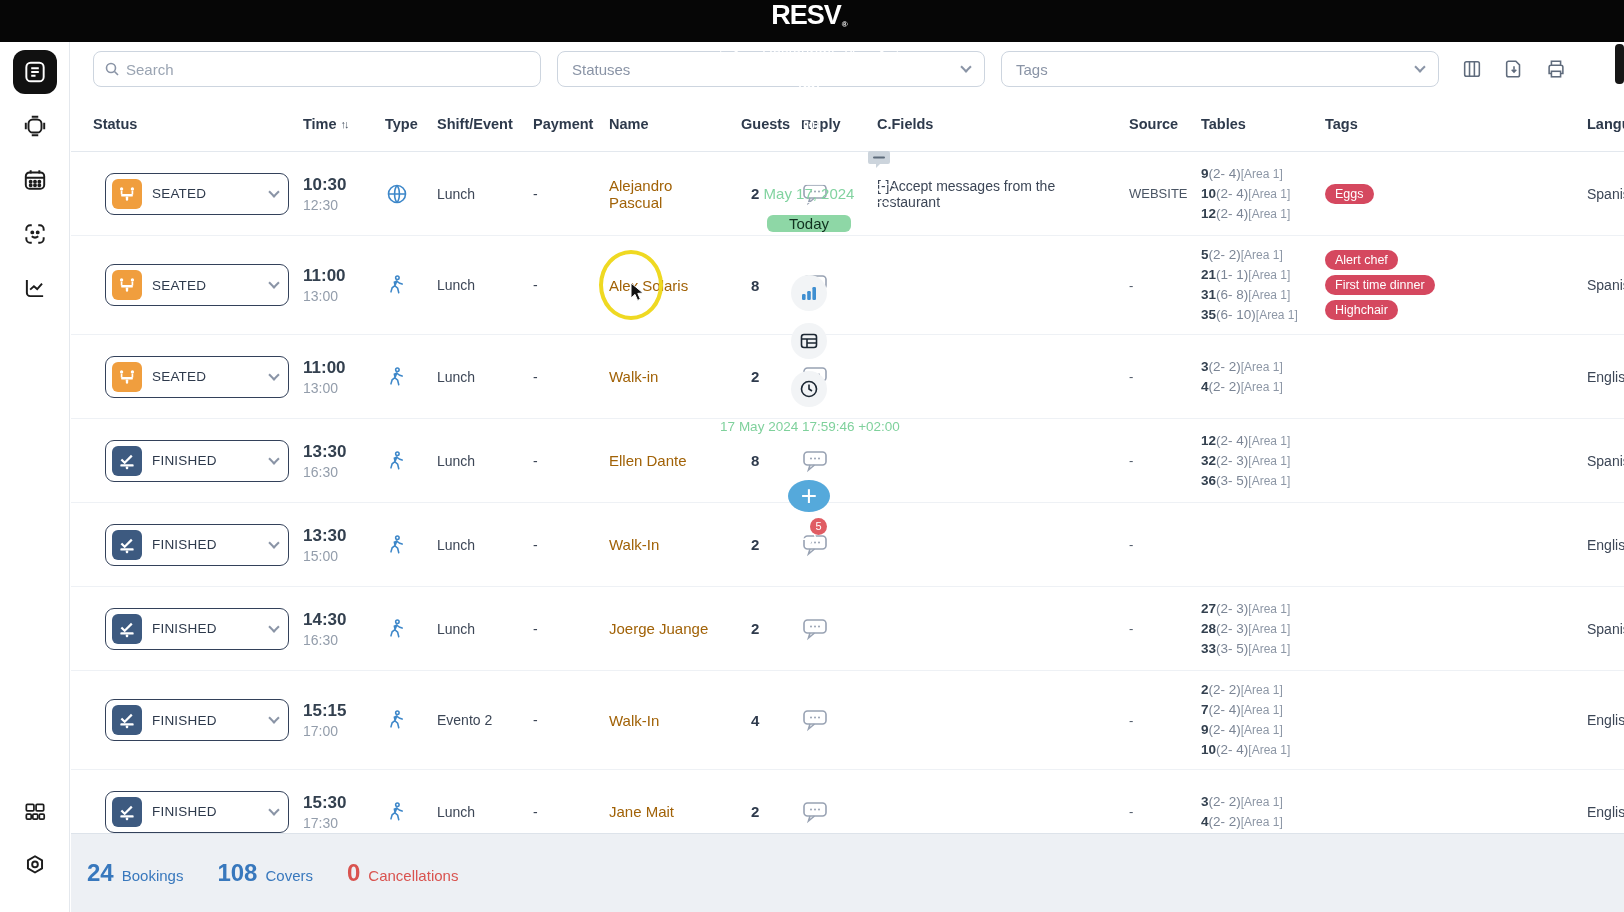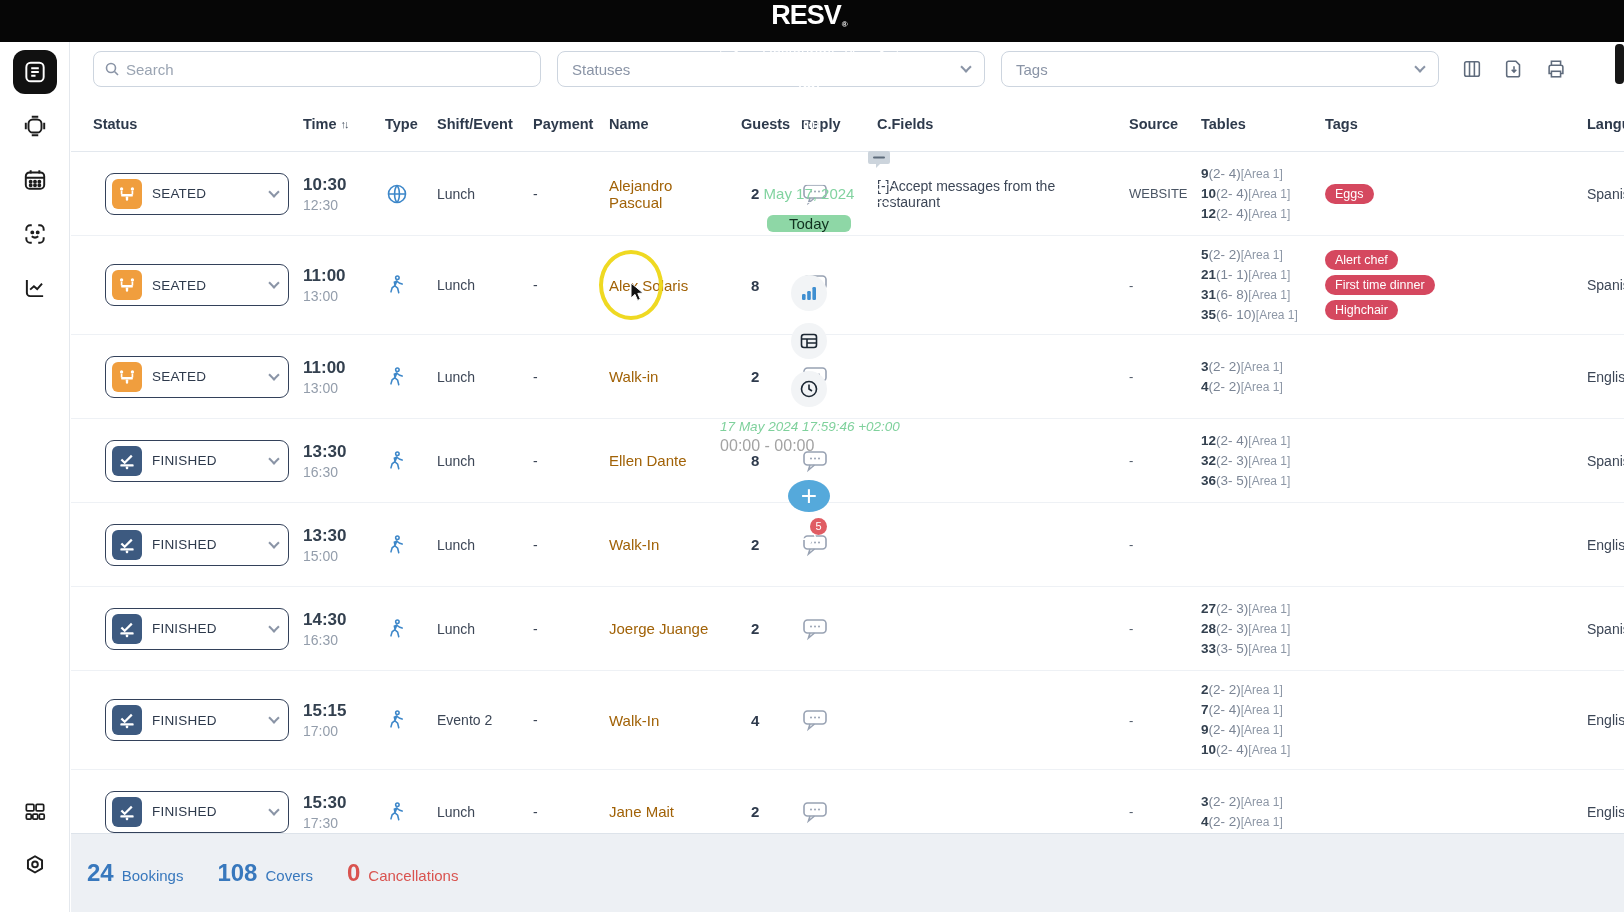--- a/index.html
+++ b/index.html
@@ -19,22 +19,22 @@
   .chev { width:8px; height:8px; border-left:2px solid currentColor; border-bottom:2px solid currentColor; display:inline-block; }
   .chev.l { transform:rotate(45deg); }
   .chev.r { transform:rotate(225deg); }
   .chev.d { transform:rotate(-45deg); margin-top:-4px; }
   .hicon { width:26px; height:26px; display:flex; align-items:center; justify-content:center; cursor:pointer; }
   .todaybtn { background:#8ed7a6; color:#10321f; border:none; border-radius:6px; height:23px; padding:0 22px;
     font-size:15px; font-family:inherit; cursor:pointer; }
   .circbtn { width:36px; height:36px; border-radius:50%; background:#f2f4f6; display:flex; align-items:center;
     justify-content:center; cursor:pointer; flex-shrink:0; }
   .tstamp { line-height:1.25; margin-left:2px; }
-  .tstamp .green { color:#7fd19c; font-size:13.5px;font-style:italic; }
-  .tstamp .white { color:#a3a3a3; font-size:16px; }
+  .tstamp .green { color:#7fd19c; font-size:13.5px; }
+  .tstamp .white { color:#ffffff; font-size:16px; }
   .spacer { flex:1; }
   .addbtn { width:42px; height:42px; border-radius:50%; background:#55a9db; color:#fff; font-size:28px; font-weight:300;
     display:flex; align-items:center; justify-content:center; border:none; cursor:pointer; }
   .bellwrap { position:relative; width:30px; height:30px; display:flex; align-items:center; justify-content:center; cursor:pointer;}
   .badge { position:absolute; top:-6px; right:-3px; background:#e05c63; color:#fff; font-size:11px; min-width:17px;
     height:17px; border-radius:9px; display:flex; align-items:center; justify-content:center; padding:0 4px; }
   .gdot { width:12px; height:12px; border-radius:50%; background:#57c257; }
 
   
   .sidebar { position:absolute; left:0; top:42px; width:70px; height:870px; background:#fff; border-right:1px solid #e4e8ed;

